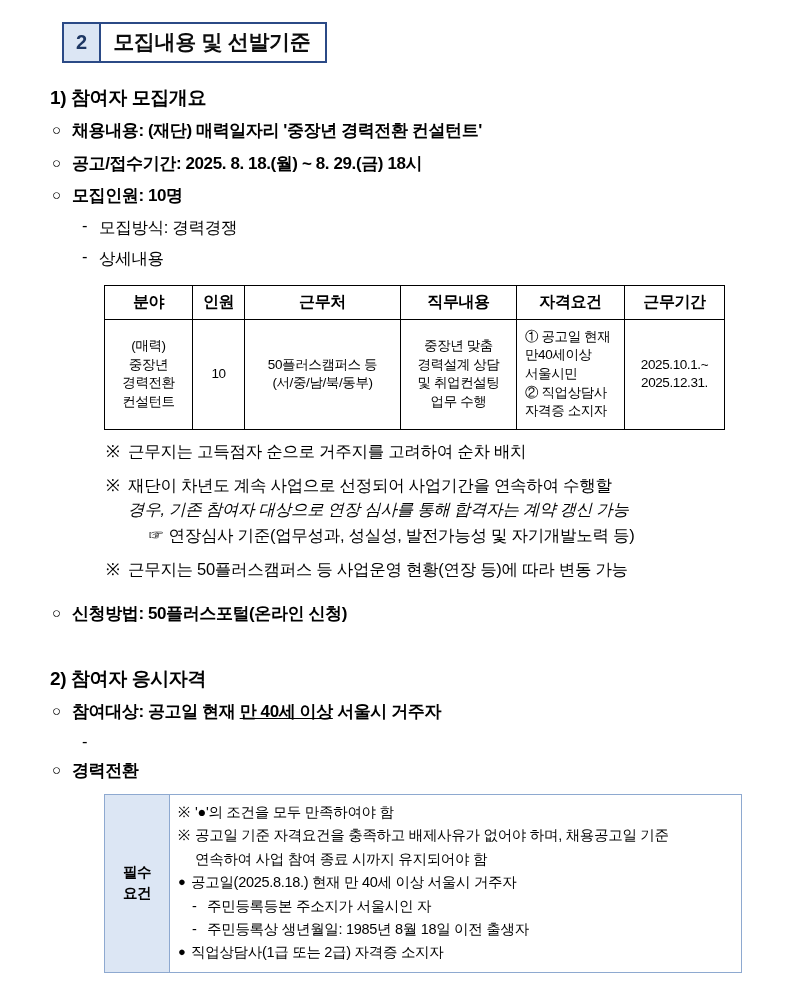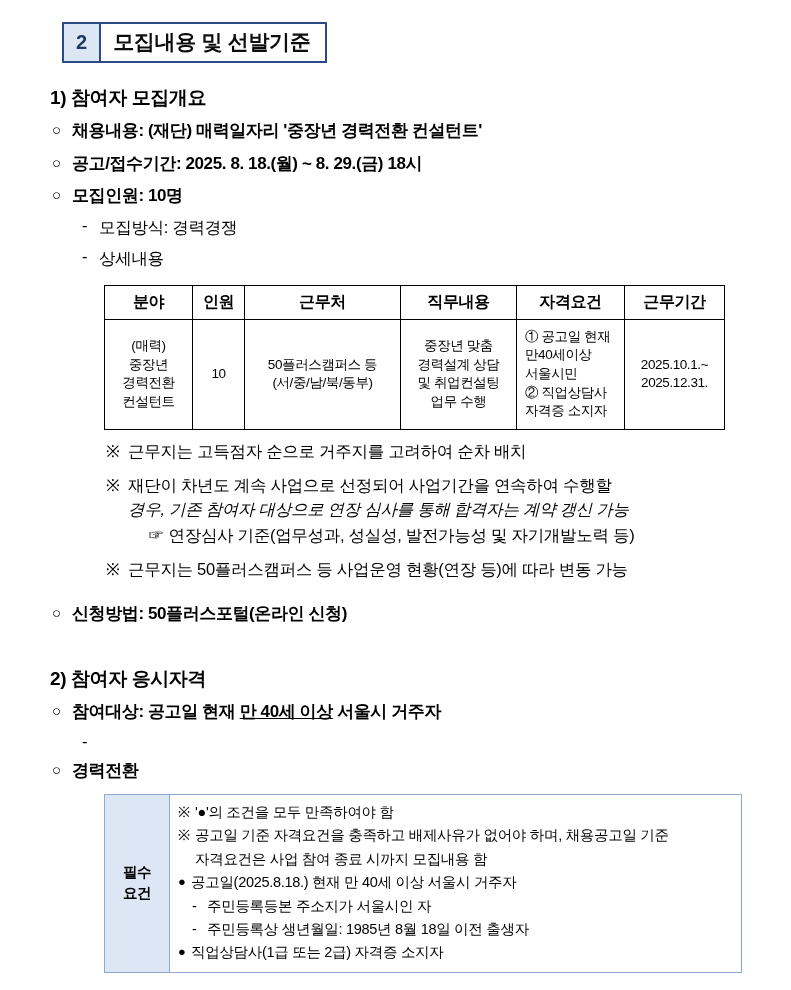--- a/index.html
+++ b/index.html
@@ -310,21 +310,21 @@
 요건</td>
         <td class="req-body">
           <div class="req-line">
             <span class="mark">※</span>
             <span class="txt">'●'의 조건을 모두 만족하여야 함</span>
           </div>
           <div class="req-line">
             <span class="mark">※</span>
             <span class="txt">공고일 기준 자격요건을 충족하고 배제사유가 없어야 하며, 채용공고일 기준</span>
           </div>
-          <div class="req-indent">자격요건은 사업 참여 종료 시까지 모집내용 함</div>
+          <div class="req-indent">연속하여 사업 참여 종료 시까지 유지되어야 함</div>
           <div class="req-line">
             <span class="mark dot">●</span>
             <span class="txt">공고일(2025.8.18.) 현재 만 40세 이상 서울시 거주자</span>
           </div>
           <div class="req-line">
             <span class="mark dash2">-</span>
             <span class="txt">주민등록등본 주소지가 서울시인 자</span>
           </div>
           <div class="req-line">
             <span class="mark dash2">-</span>

